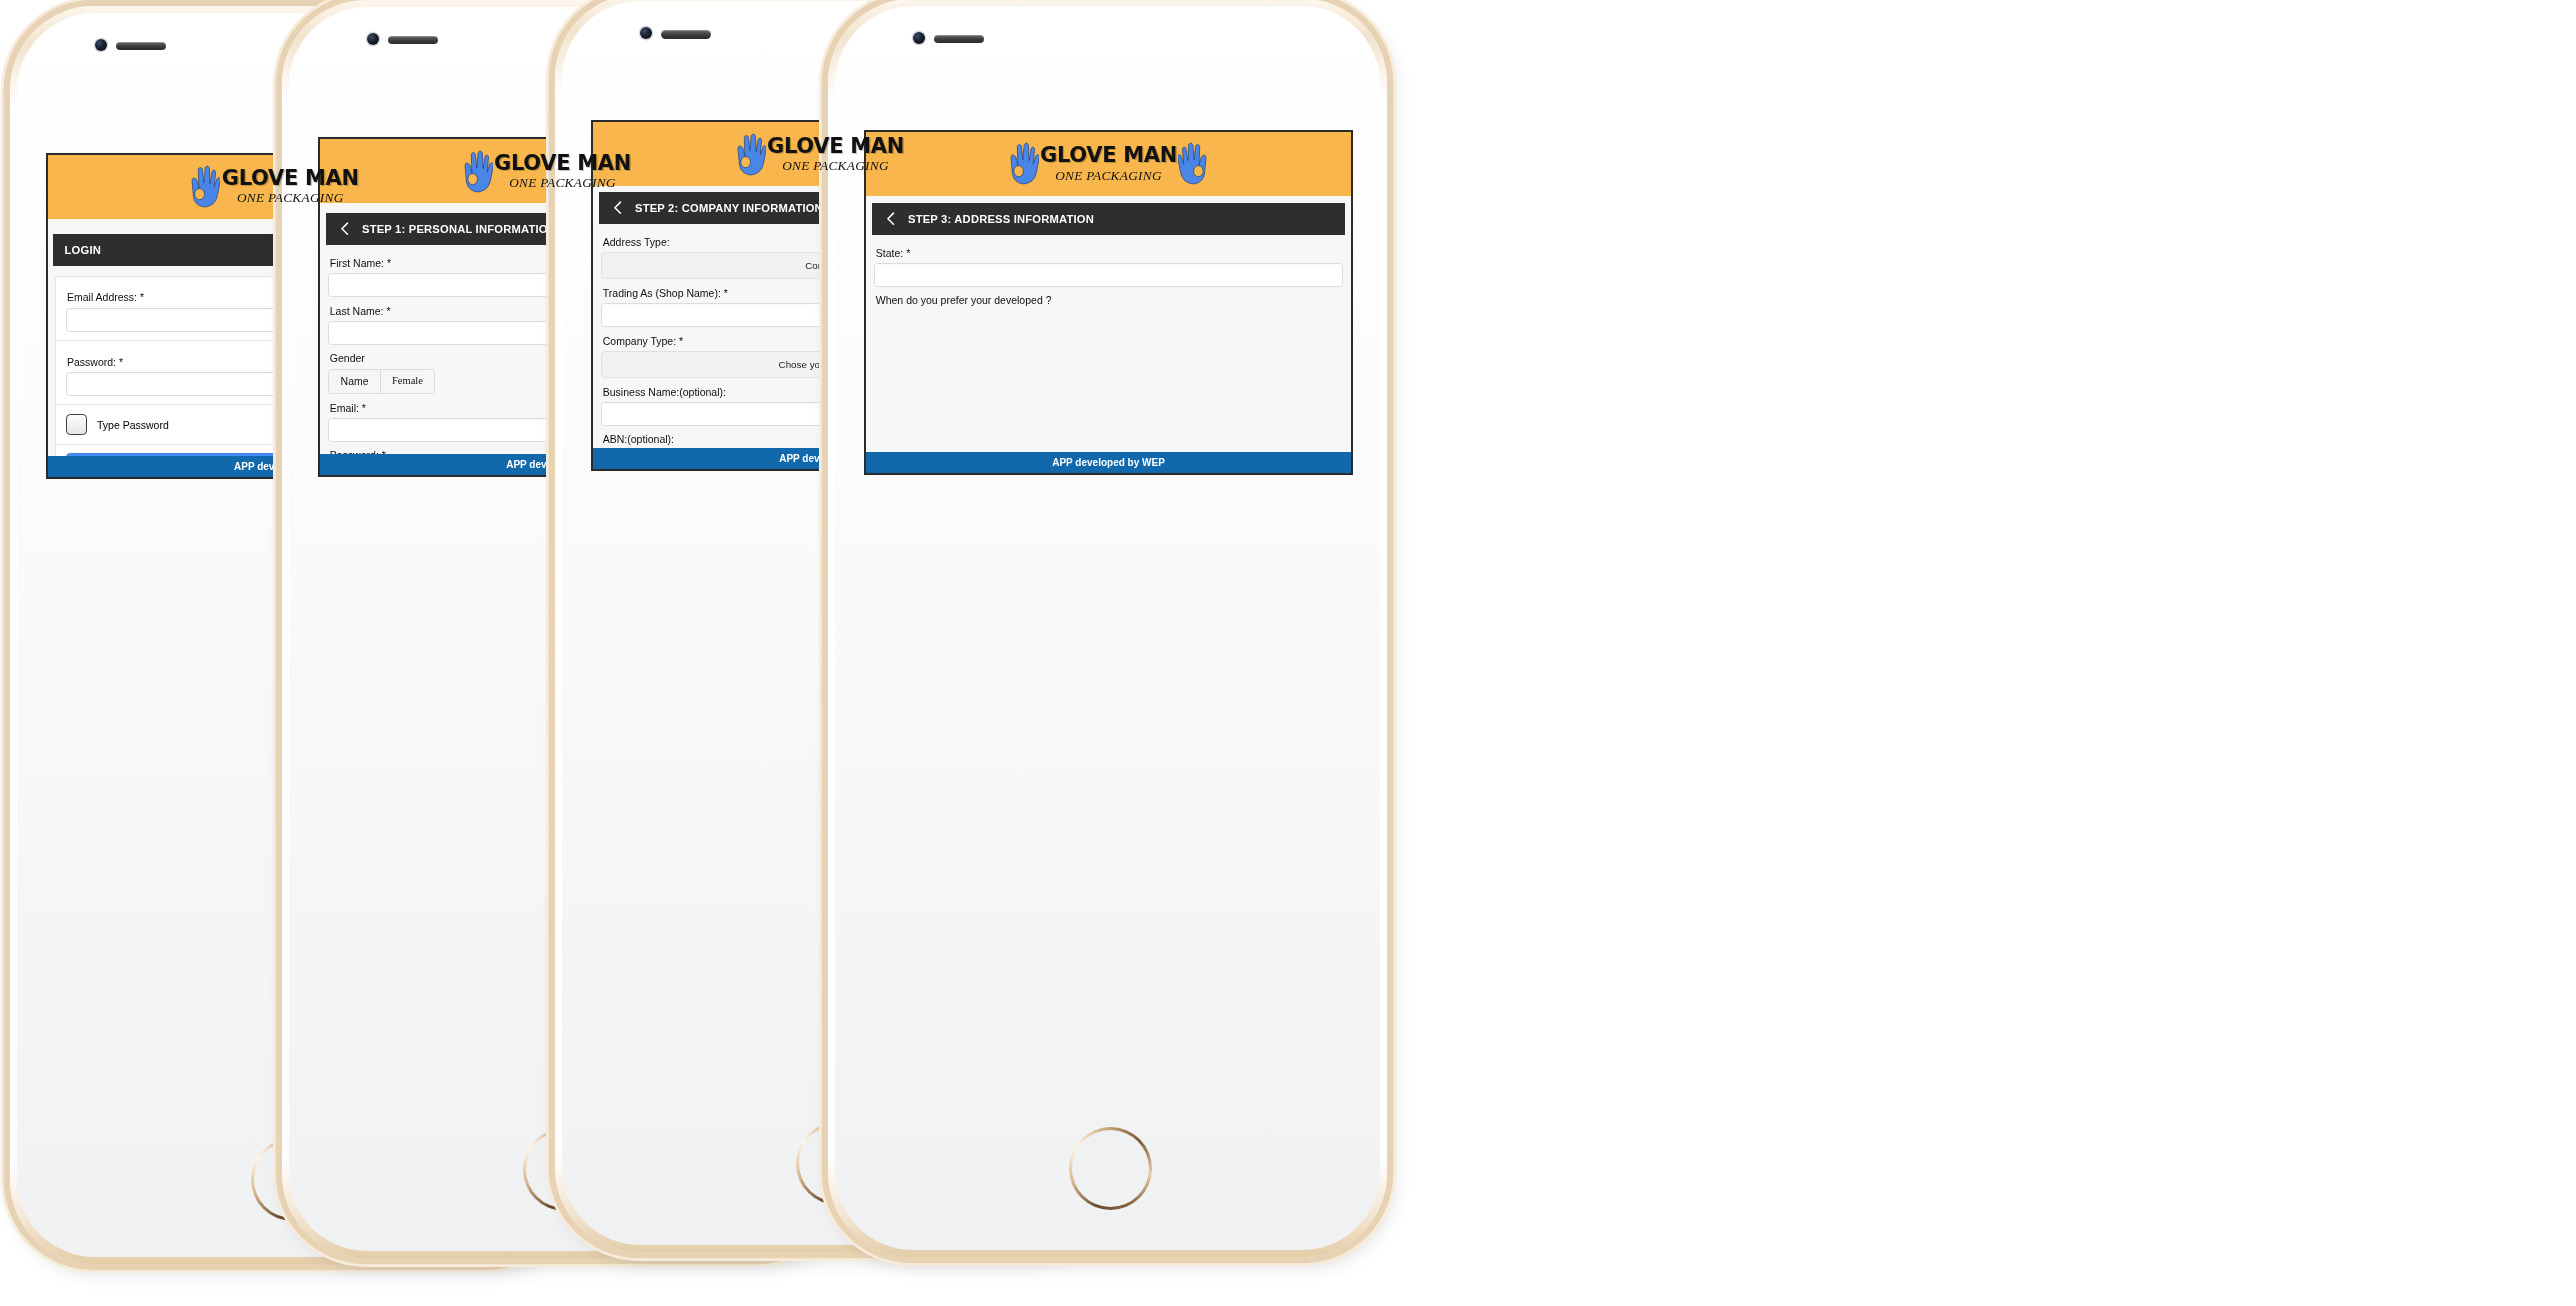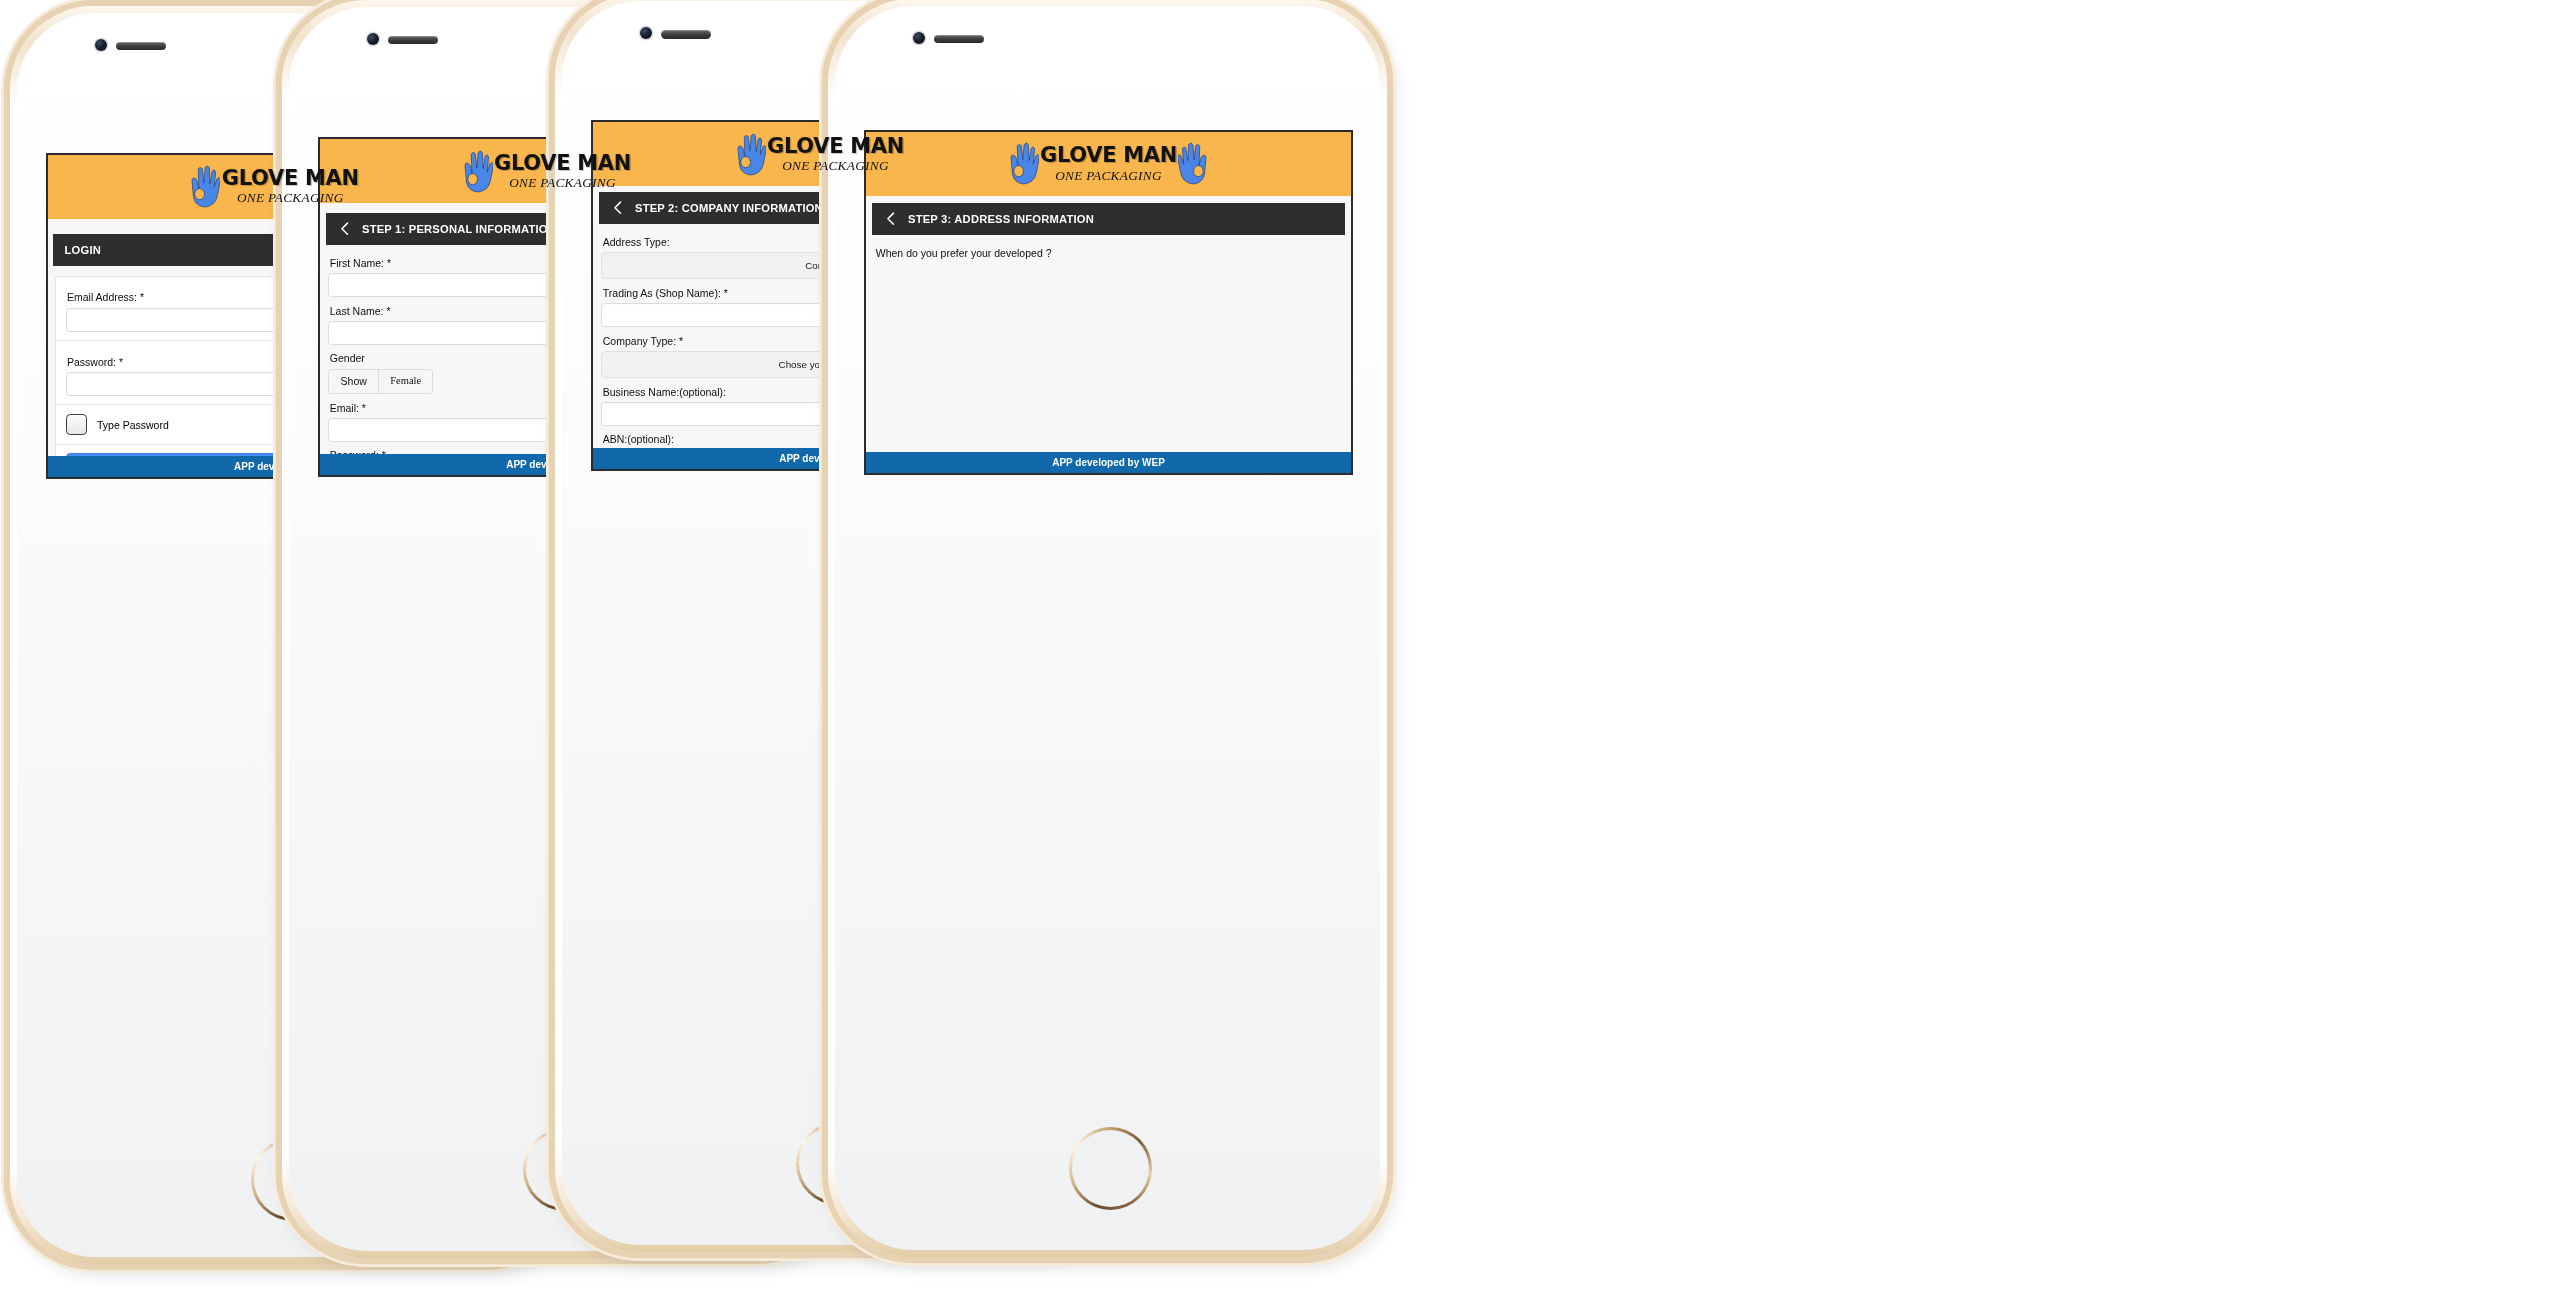--- a/index.html
+++ b/index.html
@@ -229,21 +229,21 @@
         <div class="lbl">First Name: *</div>
         <input class="inp" style="width: 100%; box-sizing: border-box;">
       </div>
       <div class="field">
         <div class="lbl">Last Name: *</div>
         <input class="inp" style="width: 100%; box-sizing: border-box;">
       </div>
       <div class="field">
         <div class="lbl">Gender</div>
         <div class="seg">
-          <div>Show</div>
+          <div>Name</div>
           <div>Female</div>
         </div>
       </div>
       <div class="field">
         <div class="lbl">Email: *</div>
         <input class="inp" style="width: 100%; box-sizing: border-box;">
       </div>
       <div class="field">
         <div class="lbl">Password: *</div>
 
@@ -357,20 +357,24 @@
     </div>
 
     <div class="sec-header" style="margin-top:7px;">
       <svg class="back-chev" viewBox="0 0 22 22">
         <path d="M15 3 L7 11 L15 19" fill="none" stroke="#fff" stroke-width="2.2" stroke-linecap="round" stroke-linejoin="round"></path>
       </svg>
       <span>STEP 3: ADDRESS INFORMATION</span>
     </div>
 
     <div class="body-scroll pad">
+      <div class="field">
+        <div class="lbl">State: *</div>
+        <input class="inp" style="width: 100%; box-sizing: border-box;">
+      </div>
 
       <div class="field">
         <div class="lbl">When do you prefer your developed ?</div>
 
       </div>
 
     </div>
 
     <div class="footer">
       <span>APP developed by WEP</span>

